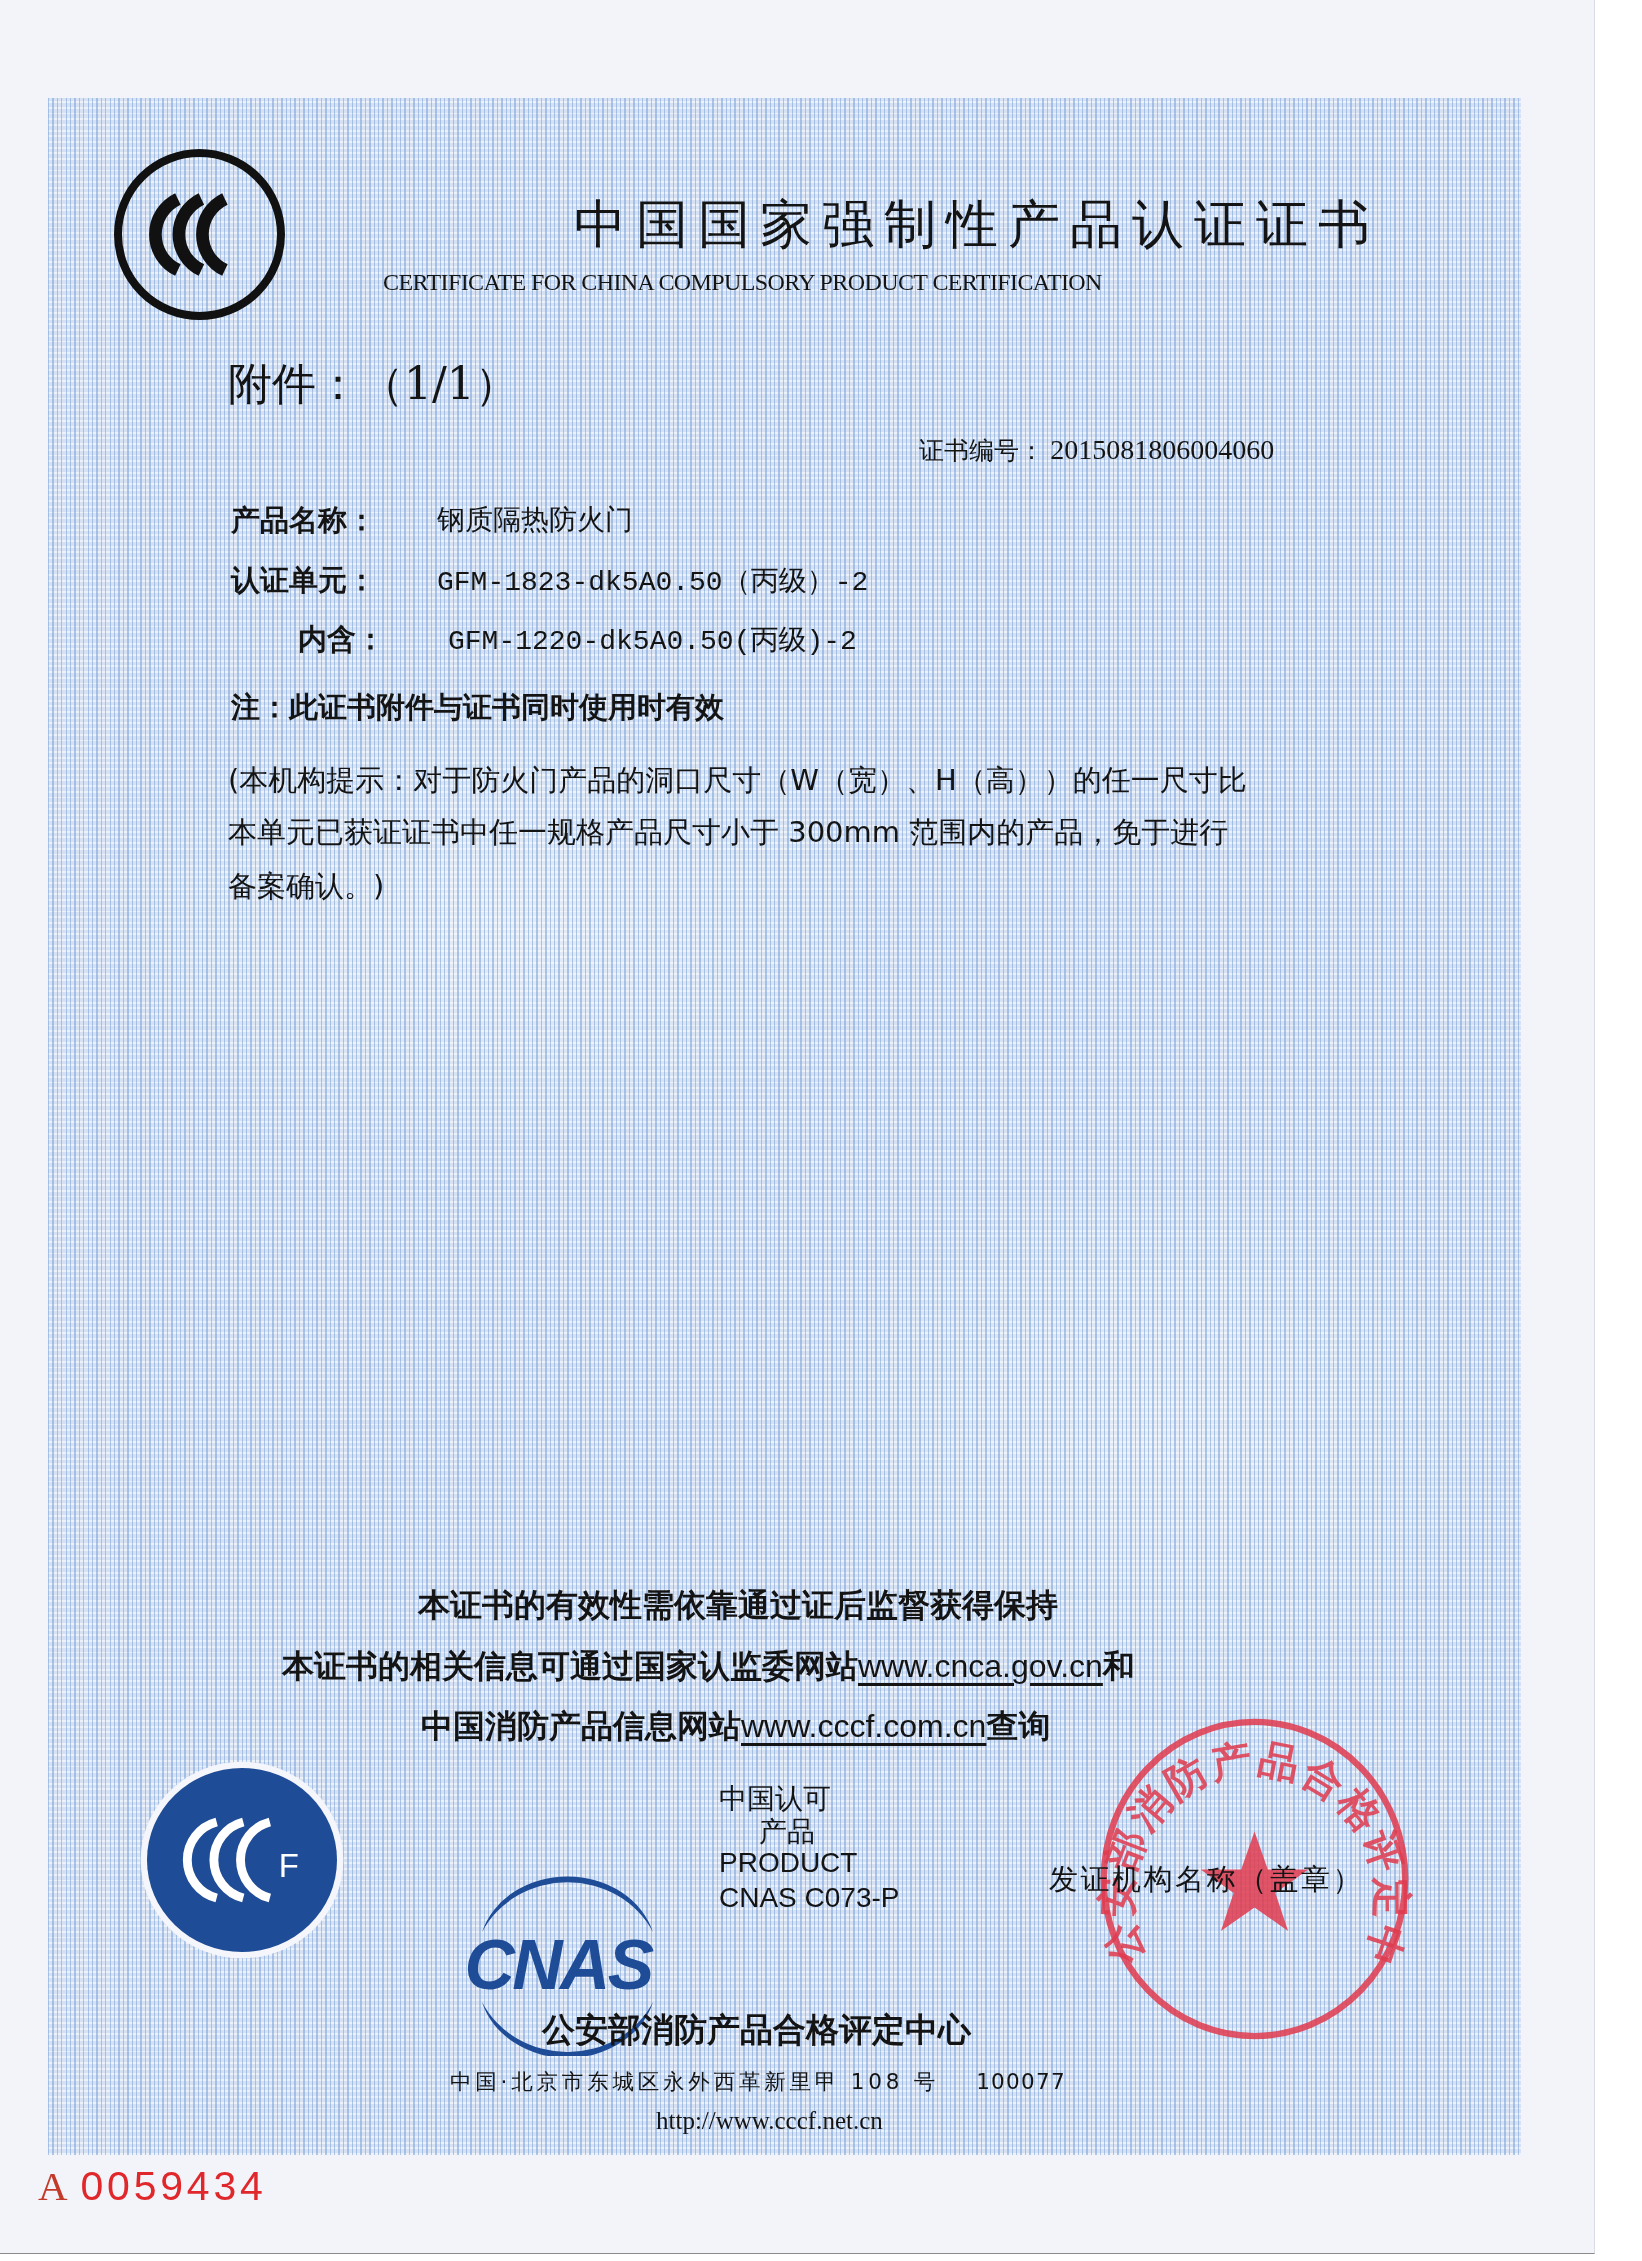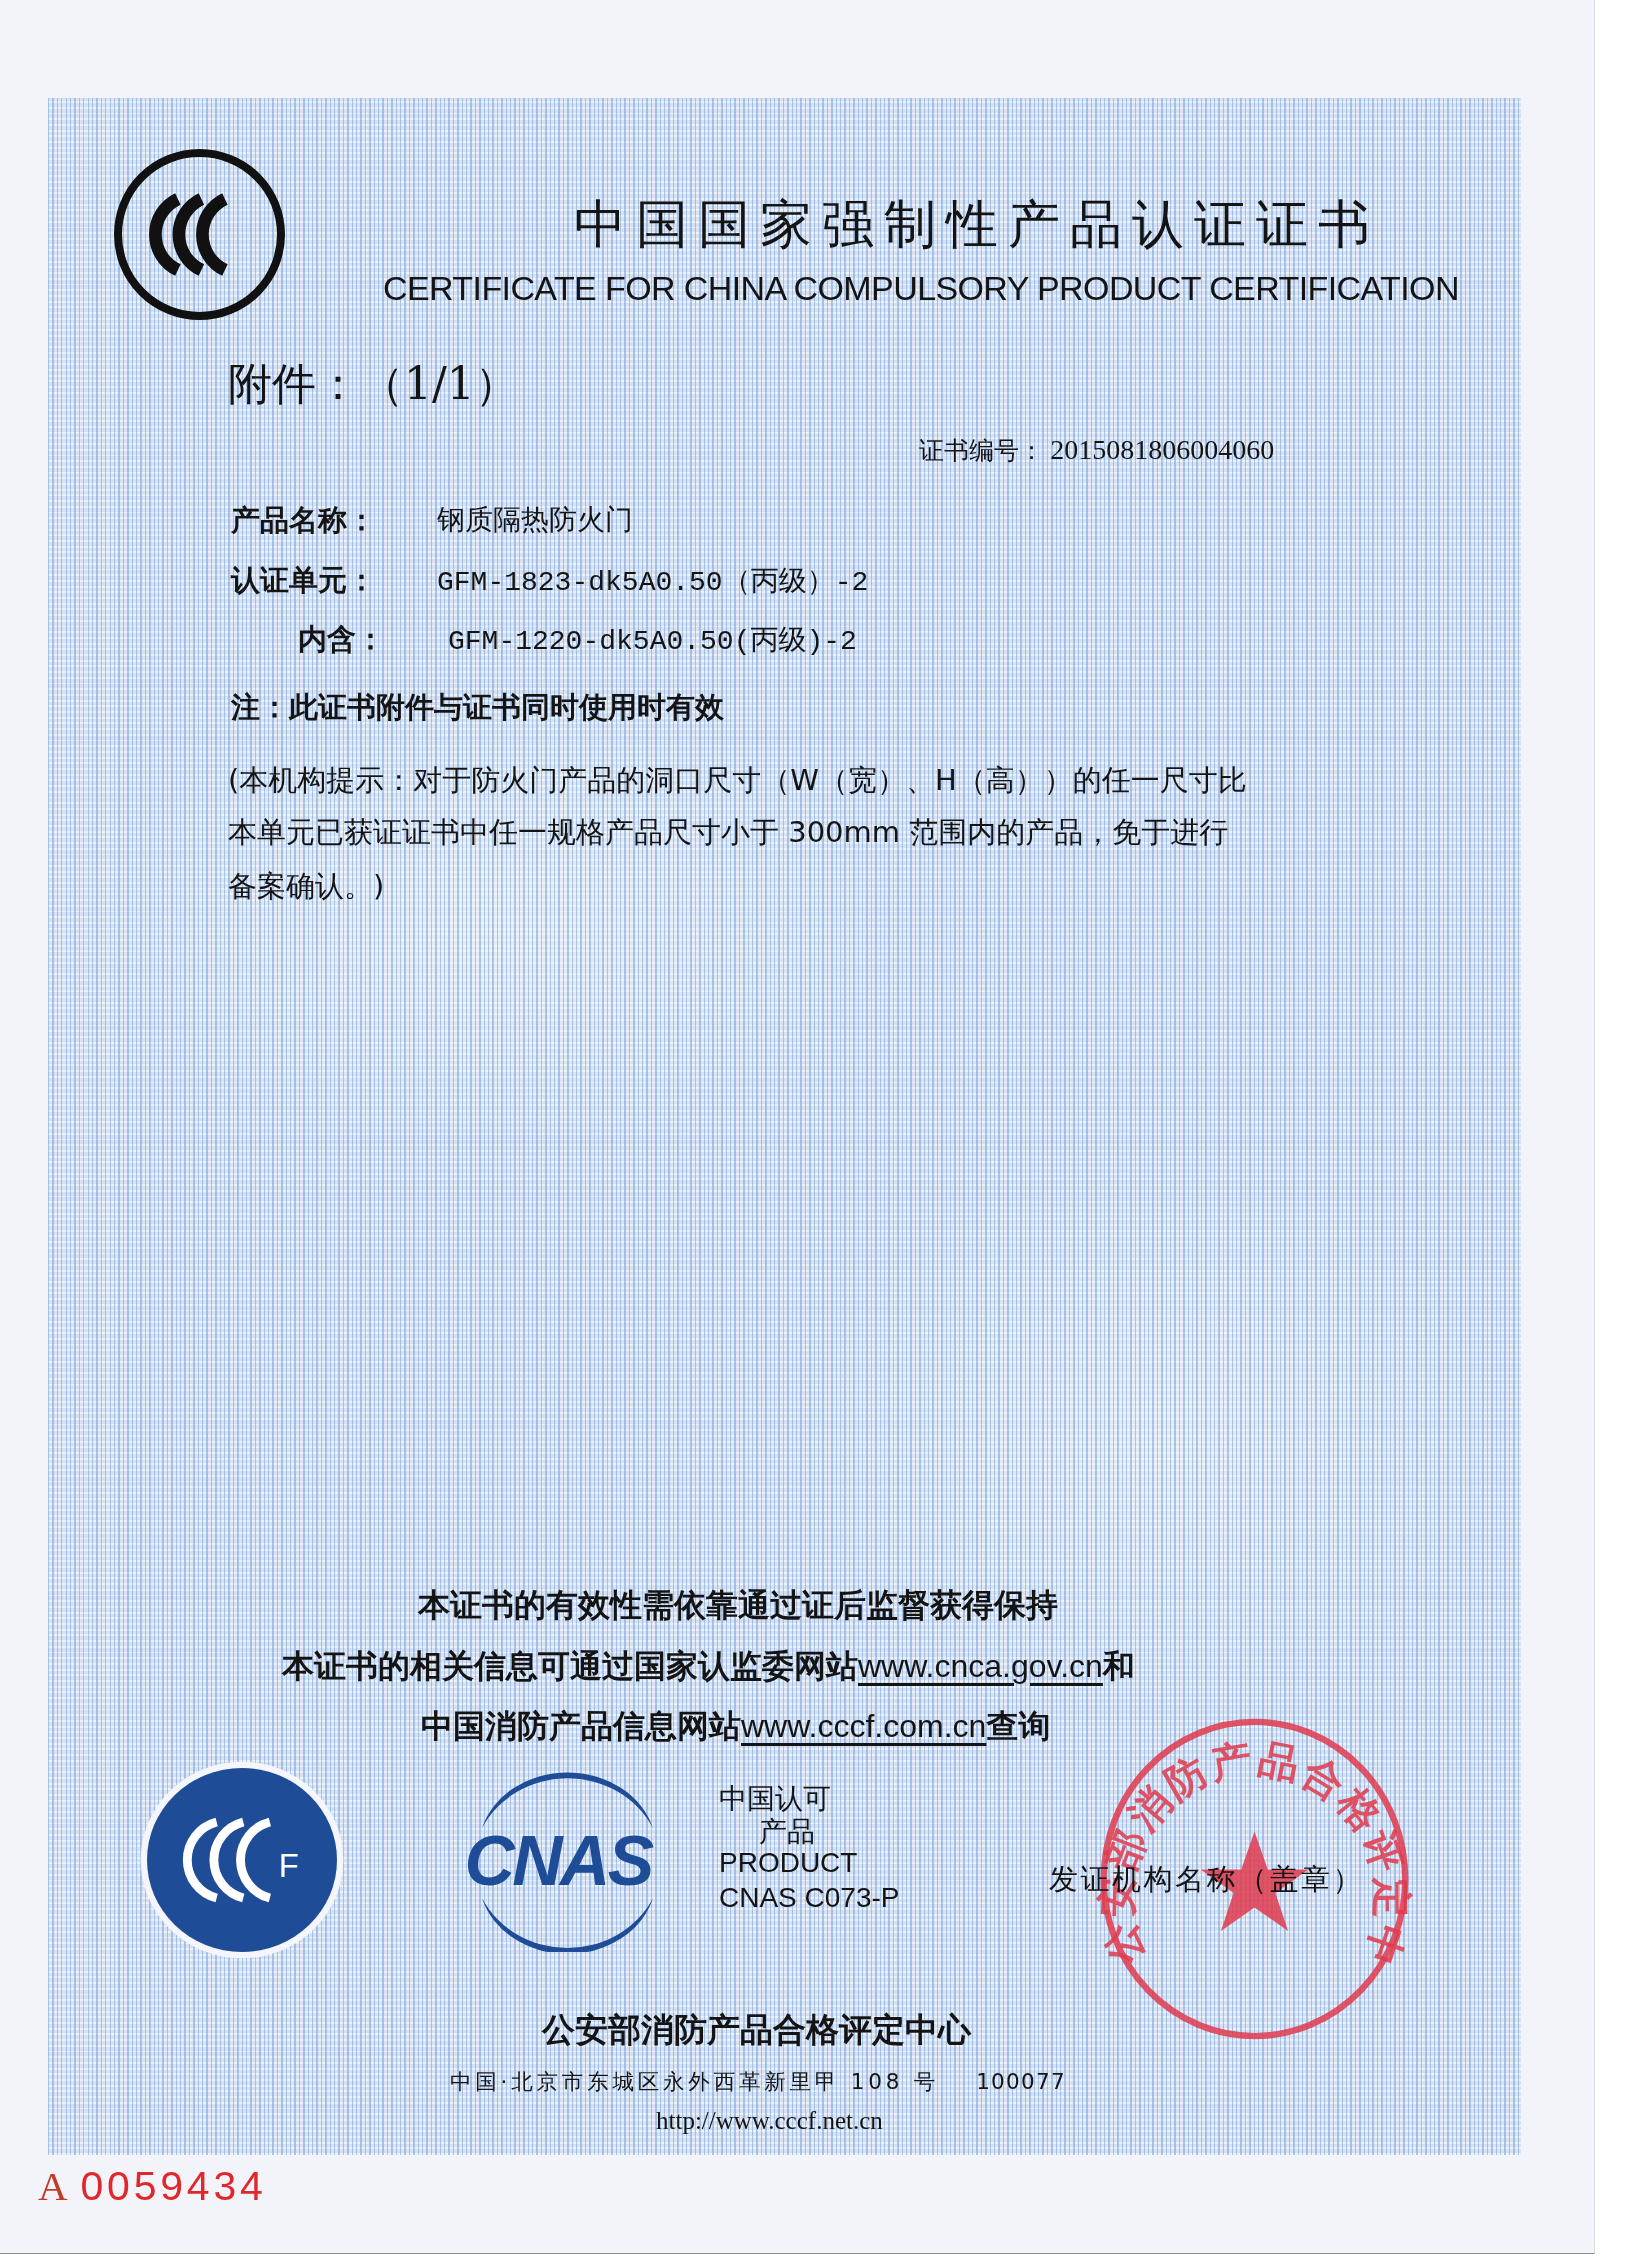--- a/index.html
+++ b/index.html
@@ -27,42 +27,42 @@
   .abs { position:absolute; white-space:nowrap; }
 
   
   .ccc-logo {
     position:absolute; left:114px; top:149px; width:171px; height:171px;
     border:8.2px solid #111; border-radius:50%; box-sizing:border-box;
   }
   .ccc-logo svg { position:absolute; left:0; top:0; }
 
   .title-cn { left:574px; top:190px; font-size:52px; letter-spacing:10px; font-weight:normal; }
-  .title-en { left:383px; top:269px; font-size:34px; letter-spacing:-0.6px; font-family:Liberation Sans, sans-serif; }
+  .title-en { left:383px; top:269px; font-size:24px; letter-spacing:-0.6px; font-family:Liberation Serif, serif; }
 
   .attach { left:228px; top:355px; font-size:44px; font-family:"DejaVu Serif", serif; }
   .certno { left:919px; top:434px; font-size:25px; font-family:"DejaVu Serif", serif; }
   .certno .num { font-family:"Liberation Serif", serif; font-size:28px; margin-left:6.3px; }
 
   .field-label { font-size:29px; font-weight:bold; }
   .field-value { font-size:28px; font-family:"Liberation Mono", monospace; }
   .field-value.cn { font-family:"DejaVu Sans", sans-serif; }
 
   .note { left:231px; top:688px; font-size:29px; font-weight:bold; }
   .para { left:228px; font-size:29px; }
 
   .bottom-line { font-size:32px; font-weight:bold; }
   .url-u { text-decoration:underline; text-decoration-thickness:2.5px; text-underline-offset:6.3px; font-weight:normal; font-family:"Liberation Sans", sans-serif; }
 
   .cccf-logo {
     position:absolute; left:147px; top:1768px; width:190px; height:184px;
     background:#1f4c96; border-radius:50%;
     box-shadow:0 0 0 6.3px #f4f6fb;
   }
-  .cnas-logo { position:absolute; left:444px; top:1768px; width:228px; height:184px; }
+  .cnas-logo { position:absolute; left:444px; top:1872px; width:228px; height:184px; }
 
   .cnas-text { left:719px; font-size:28px; font-family:"Liberation Sans", sans-serif; }
 
   .seal { position:absolute; left:1093px; top:1714px; width:323px; height:330px; }
   .issuer { left:1049px; top:1860px; font-size:29px; font-family:"DejaVu Serif", serif; letter-spacing:2.5px; }
 
   .org { left:542px; top:2008px; font-size:33px; font-weight:bold; font-family:"DejaVu Serif", serif; }
   .addr { left:450px; top:2067px; font-size:21.5px; letter-spacing:3.8px; font-family:"DejaVu Sans", sans-serif; }
   .addr .zip { margin-left:37px; letter-spacing:1.3px; }
   .site { left:656px; top:2107px; font-size:25px; font-family:"Liberation Serif", serif; }

